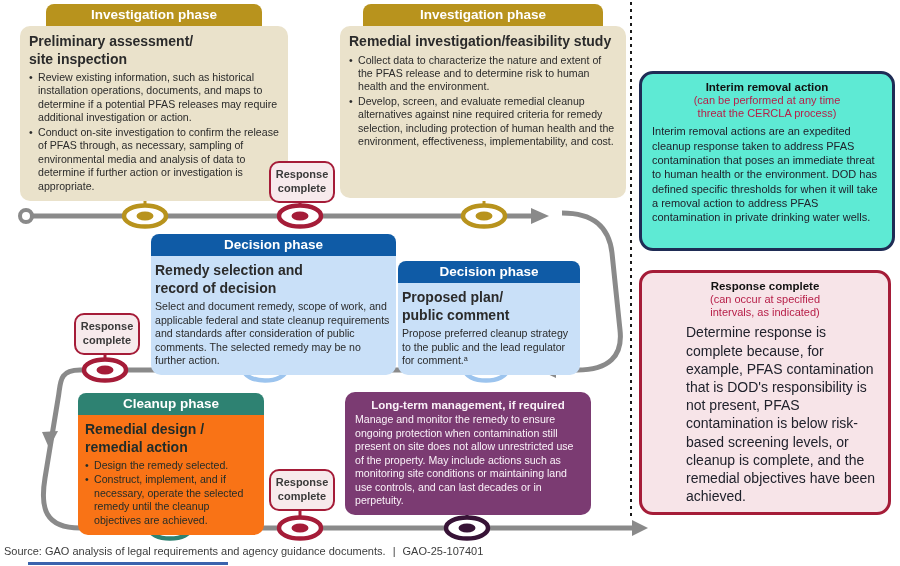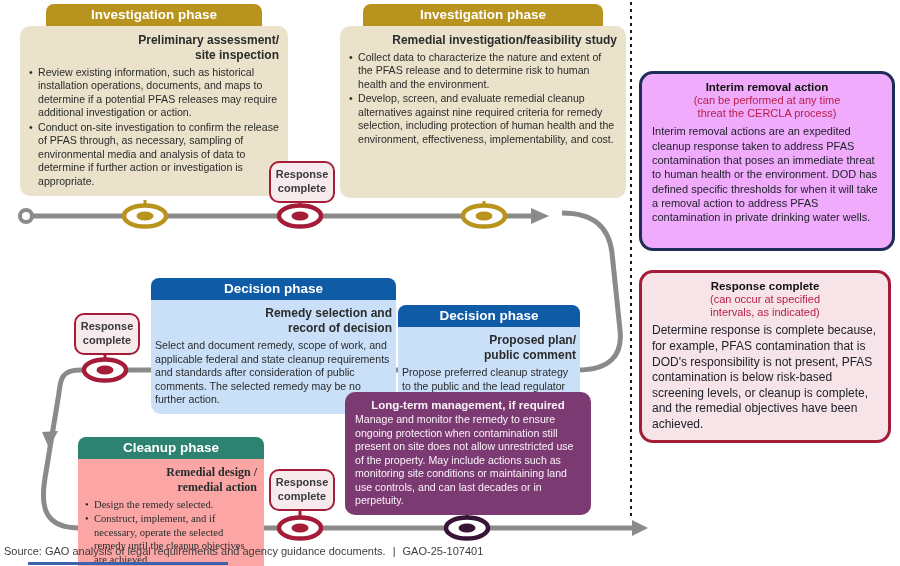--- a/index.html
+++ b/index.html
@@ -3,37 +3,37 @@
 <meta charset="utf-8">
 <style>
   html,body{margin:0;padding:0;}
   body{font-family:"Liberation Sans","DejaVu Sans",sans-serif;background:#fff;}
   #page{position:relative;width:900px;height:566px;background:#fff;overflow:hidden;}
   svg{position:absolute;left:0;top:0;z-index:0;}
   .box{position:absolute;z-index:2;}
   .tab-header{margin:0 auto;height:22px;line-height:22px;text-align:center;color:#fff;
     font-weight:bold;font-size:13.5px;border-radius:8px 8px 0 0;}
   .bar-header{height:22px;line-height:22px;text-align:center;color:#fff;font-weight:bold;
-    font-size:13.5px;border-radius:8px 8px 0 0;margin-top:44px;}
+    font-size:13.5px;border-radius:8px 8px 0 0;}
   .gold{background:#b8931d;}
   .navy{background:#0f5ba6;}
   .tealh{background:#2e8272;}
   .body-tan{background:#eae2cb;border-radius:10px;padding:5px 9px 7px;color:#2b2b2b;}
   .body-blue{background:#c9e0f8;border-radius:0 0 10px 10px;padding:4px 4px 7px;color:#2b2b2b;}
-  .body-teal{background:#fca5a5;border-radius:0 0 10px 10px;padding:4px 7px 7px;color:#1f2b29;font-family:Liberation Serif, serif;}
-  .subtitle{font-weight:bold;text-align:right;font-size:12px;line-height:1.25;margin:2px 0 3px;}
+  .body-teal{background:#f97316;border-radius:0 0 10px 10px;padding:4px 7px 7px;color:#1f2b29;}
+  .subtitle{font-weight:bold;text-align:left;font-size:14px;line-height:1.25;margin:2px 0 3px;}
   .preline{white-space:pre-line;}
   .bullets{font-size:10.6px;line-height:1.27;}
   .bullet{position:relative;padding-left:9px;margin-bottom:1px;}
   .bullet::before{content:"\2022";position:absolute;left:0;top:0;}
   .para{font-size:10.6px;line-height:1.28;}
   .purple-box{background:#7b3b72;border-radius:10px;padding:7px 10px;color:#faf2f8;}
   .purple-box .ttl{font-weight:bold;font-size:11.5px;text-align:center;margin-bottom:2px;}
   .side-box{border-radius:14px;padding:7px 10px;}
-  .interim{background:#f0abfc;border:3px solid #1f2c55;}
+  .interim{background:#5eead4;border:3px solid #1f2c55;}
   .respinfo{background:#f7e4e8;border:3px solid #a51c38;}
   .side-title{font-weight:bold;font-size:11.5px;text-align:center;color:#111;}
   .side-note{font-size:11px;text-align:center;color:#b71e48;line-height:1.2;margin:1px 0 4px;}
   .side-body{font-size:11px;line-height:1.3;color:#20222c;}
   .badge{position:absolute;z-index:3;width:58px;background:#f7eaec;border:2.5px solid #a51c38;
     border-radius:10px;padding:5px 2px;text-align:center;font-weight:bold;font-size:11px;
     line-height:1.25;color:#3a3a3a;}
   .footer{position:absolute;left:4px;top:545px;z-index:2;font-size:11px;color:#3d3d3d;}
   .footer span{margin-right:4px;}
   .blue-bar{position:absolute;left:28px;top:562px;width:200px;height:3px;background:#3b63ad;z-index:2;}
@@ -155,21 +155,21 @@
     <div class="side-title">Interim removal action</div>
     <div class="side-note preline">(can be performed at any time
 threat the CERCLA process)</div>
     <div class="side-body">Interim removal actions are an expedited cleanup response taken to address PFAS contamination that poses an immediate threat to human health or the environment. DOD has defined specific thresholds for when it will take a removal action to address PFAS contamination in private drinking water wells.</div>
   </div>
 
   <div class="box side-box respinfo" style="left:639px;top:270px;width:226px;min-height:112px;">
     <div class="side-title">Response complete</div>
     <div class="side-note preline">(can occur at specified
 intervals, as indicated)</div>
-    <div class="side-body" style="font-size:12px;">Determine response is complete because, for example, PFAS contamination that is DOD's responsibility is not present, PFAS contamination is below risk-based screening levels, or cleanup is complete, and the remedial objectives have been achieved.</div>
+    <div class="side-body" style="font-size:14px;margin-left:34px;">Determine response is complete because, for example, PFAS contamination that is DOD's responsibility is not present, PFAS contamination is below risk-based screening levels, or cleanup is complete, and the remedial objectives have been achieved.</div>
   </div>
 
   <div class="badge preline" style="left:269px;top:161px;">Response
 complete</div>
   <div class="badge preline" style="left:74px;top:313px;">Response
 complete</div>
   <div class="badge preline" style="left:269px;top:469px;">Response
 complete</div>
 
   <div class="footer">

